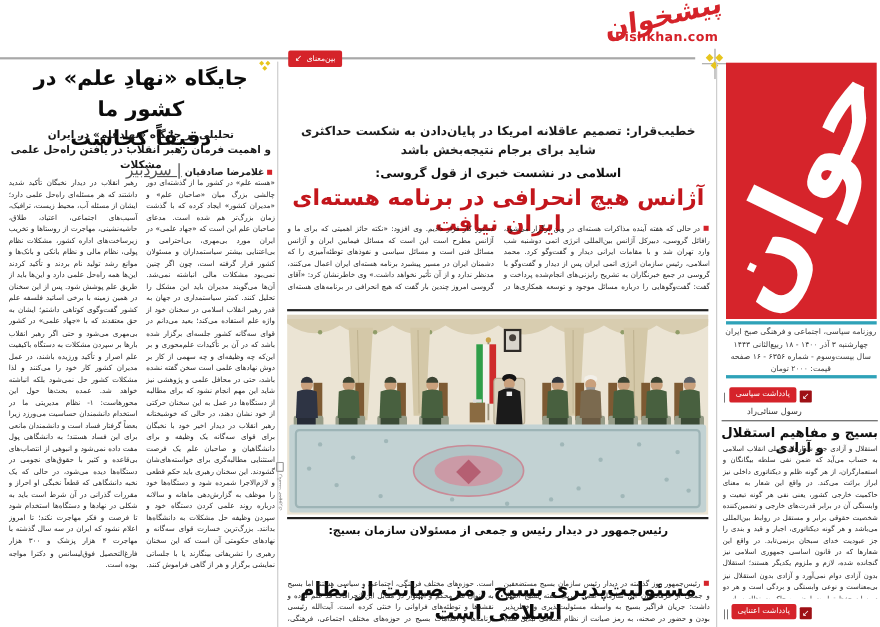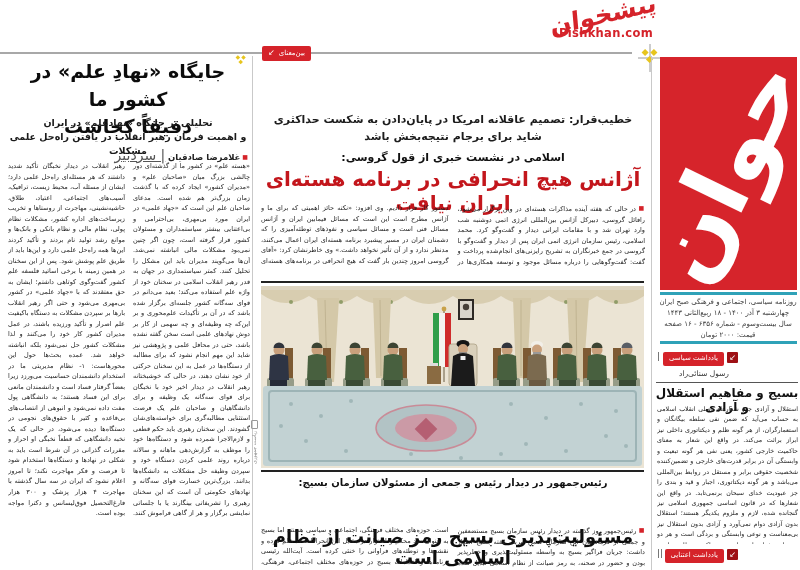--- a/index.html
+++ b/index.html
@@ -11,21 +11,21 @@
   .b{font-weight:700;}
   .vdiv{position:absolute;width:1px;background:#c9c9c9;}
   .hrule{position:absolute;background:#222;}
   .grayrule{position:absolute;background:#a8a8a8;}
   .tealrule{position:absolute;background:#2fa2b8;}
   .thinrule{position:absolute;background:#555;}
   .t65{font-size:6.5px;line-height:1.62;color:#1f1f1f;}
   .cols2{column-count:2;column-gap:9px;overflow:hidden;}
   .pill{background:#d5232a;color:#fff;font-size:7px;line-height:1;padding:3px 6px 4px;
         border-radius:2px;white-space:nowrap;display:flex;align-items:center;gap:4px;}
-  .tagrow{position:absolute;display:flex;align-items:flex-start;gap:3px;direction:ltr;}
+  .tagrow{position:absolute;display:flex;align-items:flex-end;gap:3px;direction:ltr;}
   .stripes{height:9px;width:30px;background:repeating-linear-gradient(90deg,#777 0 1px,transparent 1px 3px);}
   .mark{width:11px;height:11px;background:#9e1015;color:#fff;font-size:8px;line-height:11px;
         text-align:center;border-radius:1px;flex:0 0 auto;}
   .markw{color:#fff;font-size:8px;line-height:1;}
   .redsq{color:#d5232a;font-size:6px;vertical-align:1px;}
   .pish-cal{display:inline-block;color:#d5232a;font-weight:700;font-size:25px;line-height:1;
             transform:rotate(-13deg) skewX(-8deg);}
   .pish-url{color:#d5232a;font-weight:700;font-size:11.5px;letter-spacing:.3px;direction:ltr;margin-top:-1px;}
   .mast{background:#d6242b;overflow:hidden;display:flex;align-items:center;justify-content:center;}
   .mast span{display:block;color:#fff;font-weight:700;font-size:92px;line-height:1;

